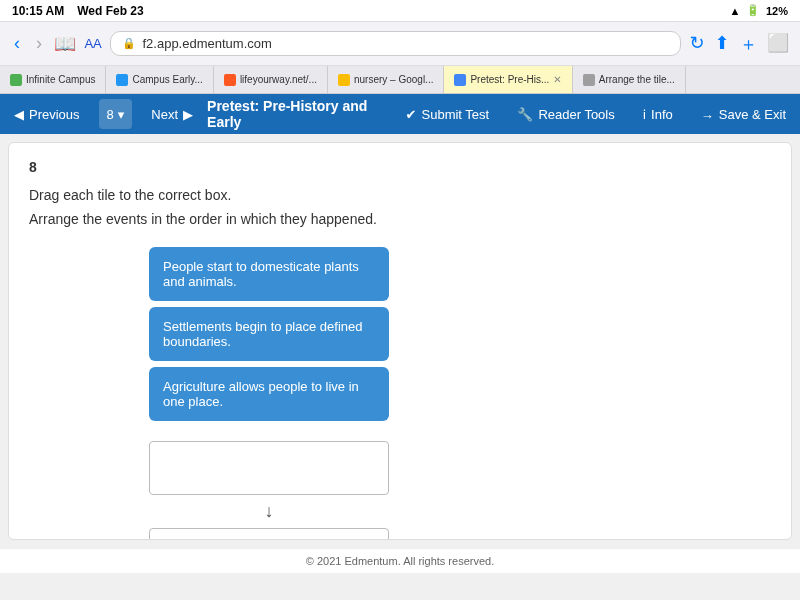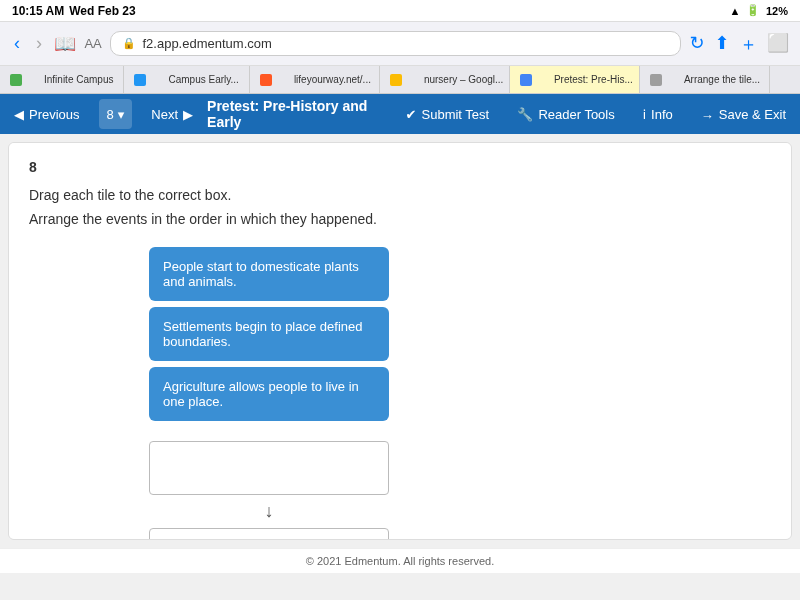--- a/index.html
+++ b/index.html
@@ -10,21 +10,21 @@
       background: white;
       display: flex;
       justify-content: space-between;
       align-items: center;
       padding: 4px 12px;
       font-size: 12px;
       font-weight: 600;
       border-bottom: 1px solid #ddd;
       height: 22px;
     }
-    .status-left { display: flex; gap: 5px; align-items: center; }
+    .status-left { display: flex; gap: 13px; align-items: center; }
     .status-right { display: flex; gap: 6px; align-items: center; font-size: 11px; }
 
     
     .browser-chrome {
       background: #f2f2f7;
       padding: 6px 10px;
       display: flex;
       align-items: center;
       gap: 8px;
       border-bottom: 1px solid #ddd;
@@ -67,21 +67,21 @@
       display: flex;
       align-items: center;
       padding: 0 10px;
       font-size: 10px;
       border-right: 1px solid #ccc;
       white-space: nowrap;
       overflow: hidden;
       max-width: 130px;
       background: #e8e8ed;
       color: #333;
-      gap: 22px;
+      gap: 4px;
     }
     .browser-tab.active { background: #fef9c3; }
     .tab-favicon { width: 12px; height: 12px; border-radius: 2px; display: inline-block; flex-shrink: 0; }
     .tab-close { margin-left: auto; font-size: 10px; color: #888; }
 
     
     .app-toolbar {
       background: #1a6bb5;
       display: flex;
       align-items: stretch;
@@ -216,21 +216,21 @@
     <span>▲</span>
     <span>🔋</span>
     <span>12%</span>
   </div>
 </div>
 
 <div class="browser-chrome">
   <button class="nav-btn">‹</button>
   <button class="nav-btn disabled">›</button>
   <span class="book-icon">📖</span>
-  <span style="font-size:13px;color:#737373;">AA</span>
+  <span style="font-size:13px;color:#1d4ed8;">AA</span>
   <div class="address-bar">
     <span class="lock">🔒</span>
     <span>f2.app.edmentum.com</span>
   </div>
   <div class="browser-actions">
     <span>↻</span>
     <span>⬆</span>
     <span>＋</span>
     <span>⬜</span>
   </div>

